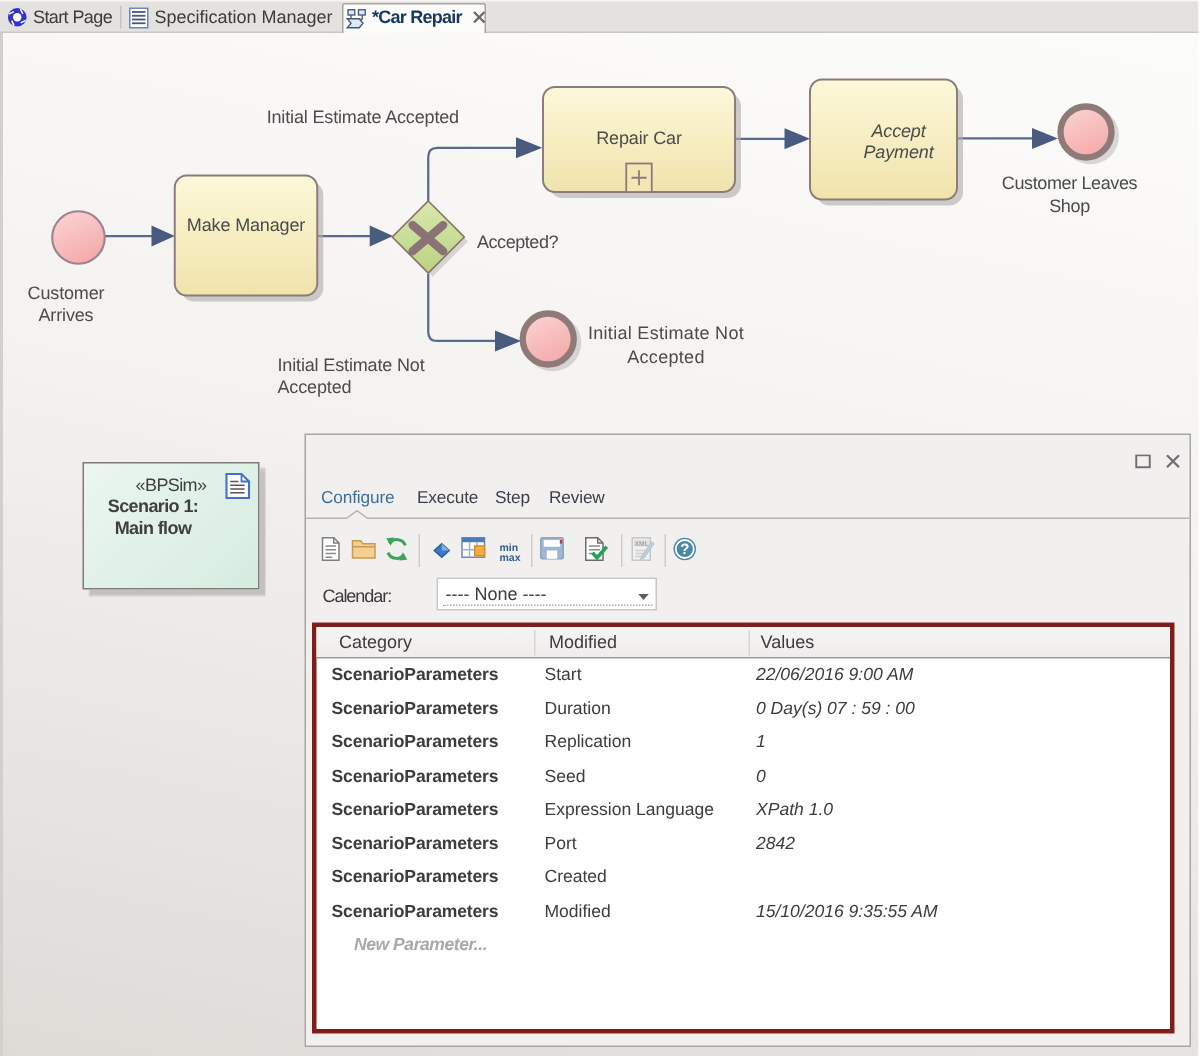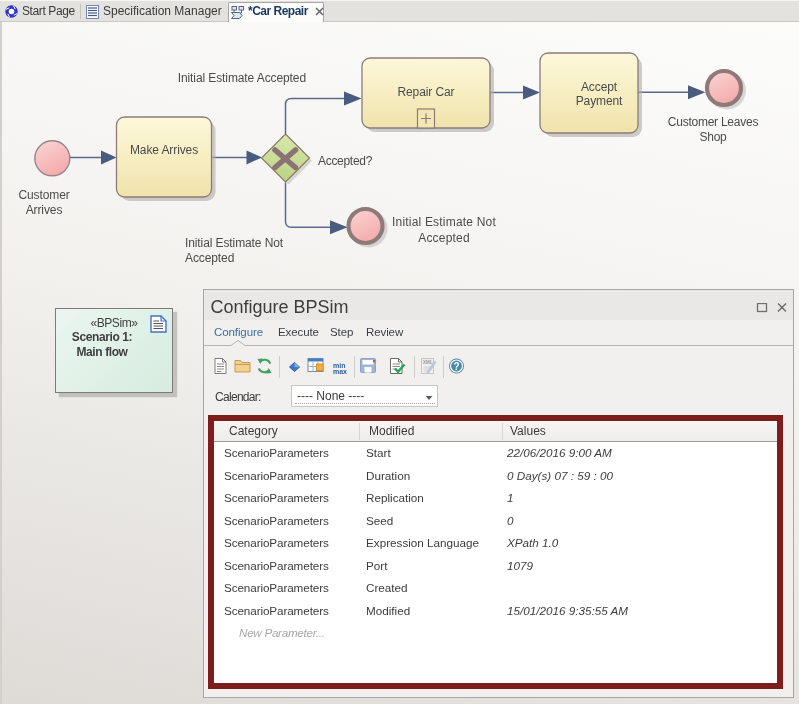--- a/index.html
+++ b/index.html
@@ -24,29 +24,29 @@
   #dlg{left:203px;top:289px;width:591px;height:409px;background:#f1f0ef;
        border:1px solid #a8a6a3;box-sizing:border-box;}
   #dlgtitle{left:0;top:0;width:100%;height:30px;background:#e9e8e6;}
   #dlgtitle span{position:absolute;left:6.5px;top:7px;font-size:18px;color:#3c3c3c;}
   .dtab{position:absolute;top:6.5px;font-size:11.5px;letter-spacing:-0.1px;color:#3b3f48;}
   .sep{position:absolute;top:66px;width:1px;height:22px;background:#cfcdca;}
   #combo{left:87px;top:95px;width:147px;height:22px;background:#fff;
          border:1px solid #c9c7c5;box-sizing:border-box;}
   
   #tbl{left:4px;top:125px;width:575px;height:274px;background:#fff;
-       border:6px solid #7f1d1d;box-sizing:border-box;}
+       border:3px solid #7f1d1d;box-sizing:border-box;}
   #thead{position:absolute;left:0;top:0;width:100%;height:21px;
          background:linear-gradient(180deg,#f6f5f4,#eeedec);
          border-bottom:1px solid #9d9b99;box-sizing:border-box;}
   .hsep{position:absolute;top:2px;width:1px;height:17px;background:#d8d6d4;}
   .hcell{position:absolute;top:0;font-size:12px;color:#3b3b3b;line-height:20px;}
   .row{position:absolute;left:0;width:100%;height:22px;font-size:11.7px;
        color:#3c3c3c;line-height:22px;white-space:nowrap;}
-  .c1{position:absolute;left:10px;letter-spacing:-0.1px;}
+  .c1{position:absolute;left:10px;letter-spacing:-0.1px;font-weight:bold;}
   .c2{position:absolute;left:152px;}
   .c3{position:absolute;left:293px;font-style:italic;}
 </style>
 </head>
 <body>
 
 <div id="tabbar" class="abs"></div>
 <div class="abs" id="activetab"></div>
 <svg class="abs" width="799" height="24" style="left:0;top:0">
 
@@ -143,25 +143,25 @@
   <rect x="540" y="53" width="98" height="80" rx="8" fill="url(#task)" stroke="#8d7b7b" stroke-width="1.3"></rect>
 
   <path d="M285.5 134 L309.5 158 L285.5 182 L261.5 158 Z" fill="url(#greeng)" stroke="#8a7264" stroke-width="1.1"></path>
   <path d="M275 150 L295.5 167.5 M295.5 150 L275 167.5" stroke="#8a7276" stroke-width="5.5" stroke-linecap="round"></path>
 
   <circle cx="365.5" cy="226" r="17" fill="url(#pinkg)" stroke="#8f7a7a" stroke-width="4.2"></circle>
   <circle cx="724" cy="88" r="17" fill="url(#pinkg)" stroke="#8f7a7a" stroke-width="4.2"></circle>
 </svg>
 
 <div class="abs dlabel c" style="left:-6px;top:188px;width:100px;line-height:14.5px;">Customer<br>Arrives</div>
-<div class="abs dlabel c" style="left:116px;top:143px;width:96px;">Make Arrives</div>
+<div class="abs dlabel c" style="left:116px;top:143px;width:96px;">Make Manager</div>
 <div class="abs dlabel c" style="left:170px;top:71px;width:136px;text-align:right;">Initial Estimate Accepted</div>
 <div class="abs dlabel" style="left:318px;top:154px;letter-spacing:-0.3px;">Accepted?</div>
 <div class="abs dlabel c" style="left:362px;top:85px;width:128px;">Repair Car</div>
-<div class="abs dlabel c" style="left:540px;top:80px;width:118px;">Accept<br>Payment</div>
+<div class="abs dlabel c" style="left:540px;top:80px;width:118px;font-style:italic;">Accept<br>Payment</div>
 <div class="abs dlabel c" style="left:633px;top:115px;width:160px;line-height:14.5px;letter-spacing:-0.25px;">Customer Leaves<br>Shop</div>
 <div class="abs dlabel" style="left:185px;top:236px;line-height:14.5px;">Initial Estimate Not<br>Accepted</div>
 <div class="abs dlabel c" style="left:364px;top:215px;width:160px;line-height:15.5px;letter-spacing:0.2px;">Initial Estimate Not<br>Accepted</div>
 
 <div class="abs" style="left:55px;top:308px;width:118px;height:85px;
      background:linear-gradient(135deg,#ebf6f0 0%,#d6ecdf 100%);
      border:1px solid #857878;box-sizing:border-box;
      box-shadow:4px 4px 1px rgba(152,149,145,0.5);"></div>
 <div class="abs" style="left:55px;top:316px;width:118px;text-align:center;font-size:12px;color:#3f3f3f;letter-spacing:-0.4px;">«BPSim»</div>
 <div class="abs" style="left:43px;top:330px;width:118px;text-align:center;font-size:12px;font-weight:bold;color:#3f3f3f;line-height:14.5px;letter-spacing:-0.4px;">Scenario 1:<br>Main flow</div>
@@ -170,23 +170,20 @@
   <path d="M11 1 L11 6 L16 6" fill="none" stroke="#4472c4" stroke-width="1.2"></path>
   <g stroke="#555" stroke-width="1">
     <line x1="3.5" y1="6" x2="9" y2="6"></line>
       <line x1="3.5" y1="8.5" x2="13" y2="8.5"></line>
     <line x1="3.5" y1="11" x2="13" y2="11"></line>
       <line x1="3.5" y1="13.5" x2="13" y2="13.5"></line>
   </g>
 </svg>
 
 <div id="dlg" class="abs">
-  <div id="dlgtitle" class="abs">
-      <span>Configure BPSim</span>
-    </div>
   <svg class="abs" width="40" height="14" style="left:549.5px;top:12.5px">
     <rect x="3.5" y="0.5" width="9" height="8" fill="none" stroke="#6f6f6f" stroke-width="1.3"></rect>
     <path d="M24 0.5 L32 8.5 M32 0.5 L24 8.5" stroke="#6f6f6f" stroke-width="1.5" fill="none"></path>
   </svg>
 
   <div class="dtab" style="left:10px;top:36px;color:#3a6f9f;">Configure</div>
   <div class="dtab" style="left:74px;top:36px;">Execute</div>
   <div class="dtab" style="left:126px;top:36px;">Step</div>
   <div class="dtab" style="left:162px;top:36px;">Review</div>
   <svg class="abs" width="589" height="10" style="left:0;top:50px">
@@ -317,28 +314,28 @@
         <span class="c3">0</span>
       </div>
     <div class="row" style="top:111px">
         <span class="c1">ScenarioParameters</span>
         <span class="c2">Expression Language</span>
         <span class="c3">XPath 1.0</span>
       </div>
     <div class="row" style="top:133.5px">
         <span class="c1">ScenarioParameters</span>
         <span class="c2">Port</span>
-        <span class="c3">1079</span>
+        <span class="c3">2842</span>
       </div>
     <div class="row" style="top:156px">
         <span class="c1">ScenarioParameters</span>
         <span class="c2">Created</span>
       </div>
     <div class="row" style="top:178.5px">
         <span class="c1">ScenarioParameters</span>
         <span class="c2">Modified</span>
-        <span class="c3">15/01/2016 9:35:55 AM</span>
+        <span class="c3">15/10/2016 9:35:55 AM</span>
       </div>
     <div class="row" style="top:201px;color:#a8a8a8;font-style:italic">
         <span class="c1" style="left:25px;letter-spacing:-0.3px">New Parameter...</span>
       </div>
   </div>
 </div>
 
 </body></html>

